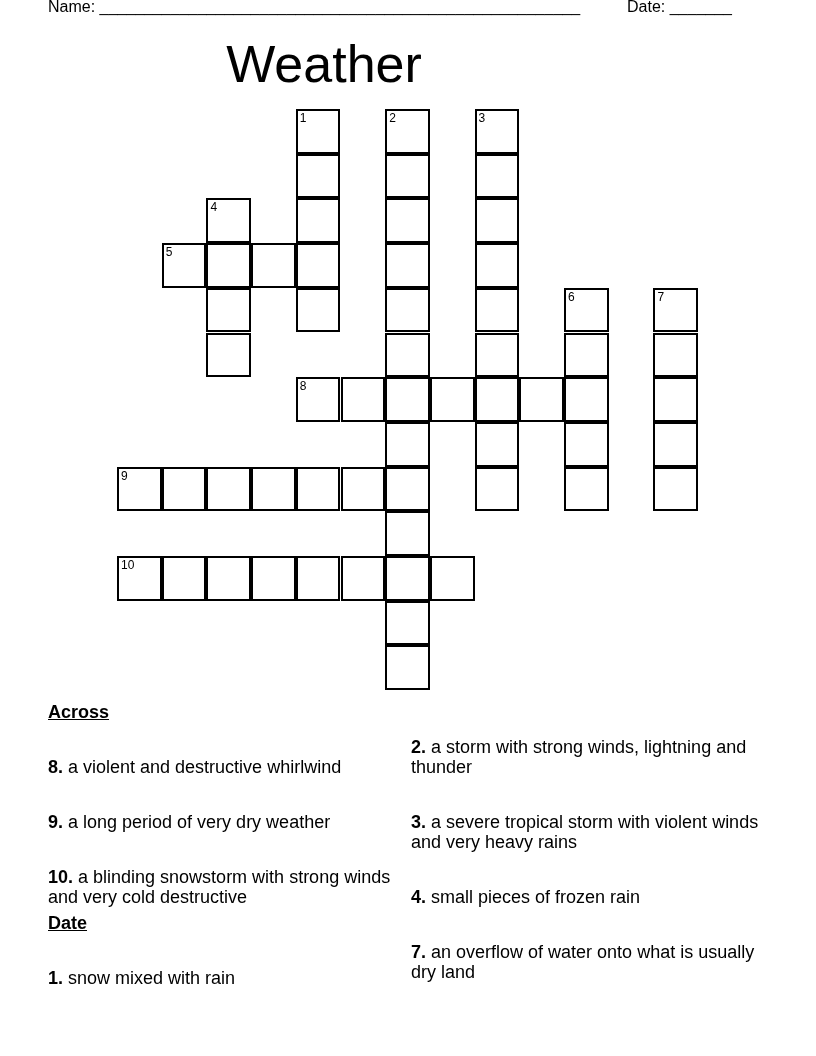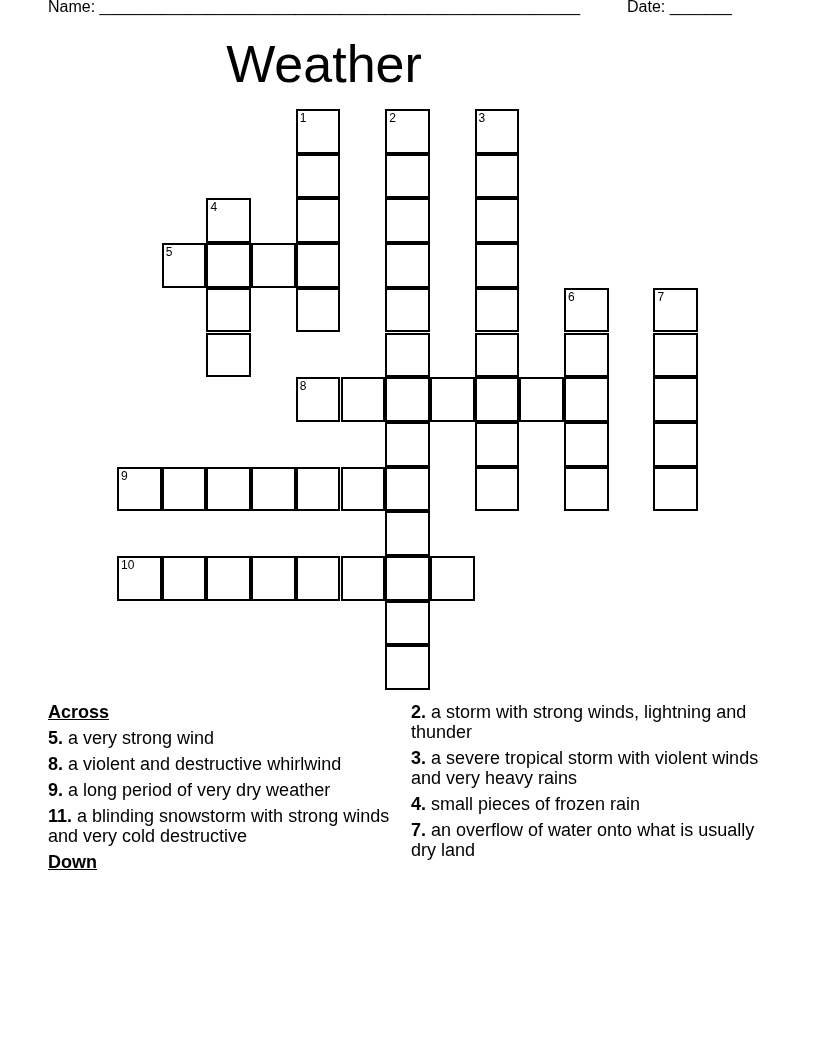--- a/index.html
+++ b/index.html
@@ -11,21 +11,21 @@
   .title { position: absolute; top: 32px; left: 0; width: 648px; text-align: center;
            font-size: 52px; line-height: 64px; }
   .grid { position: absolute; left: 0; top: 0; width: 816px; height: 680px; }
   .cell { position: absolute; width: 44.7px; height: 44.7px; box-sizing: border-box;
           border: 2px solid #000; background: #fff; }
   .cell .num { position: absolute; left: 2px; top: 0px; font-size: 12px; line-height: 14px; }
   .clues { position: absolute; top: 702px; font-size: 18px; line-height: 20px; }
   .clues-left { left: 48px; width: 350px; }
   .clues-right { left: 411px; width: 350px; }
   .clue-heading { font-weight: bold; text-decoration: underline; margin-bottom: 6px; }
-  .clue { margin-bottom: 6px; }
+  .clue { margin-bottom: 6px; margin-top: 35px; }
   .clue b { font-weight: bold; }
 </style>
 </head>
 <body>
 
 <div class="hdr hdr-name">Name: ______________________________________________________</div>
 <div class="hdr hdr-date">Date: _______</div>
 
 <div class="title">Weather</div>
 
@@ -107,25 +107,25 @@
     <div class="cell" style="left: 161.7px; top: 556px;"></div>
     <div class="cell" style="left: 206.4px; top: 556px;"></div>
     <div class="cell" style="left: 251.1px; top: 556px;"></div>
     <div class="cell" style="left: 295.8px; top: 556px;"></div>
     <div class="cell" style="left: 340.5px; top: 556px;"></div>
     <div class="cell" style="left: 429.9px; top: 556px;"></div>
   </div>
 
 <div class="clues clues-left">
   <div class="clue-heading">Across</div>
-  <div class="clue"><b>5.</b><span> a very strong wind</span></div>
   <div class="clue"><b>8.</b><span> a violent and destructive whirlwind</span></div>
   <div class="clue"><b>9.</b><span> a long period of very dry weather</span></div>
-  <div class="clue"><b>11.</b><span> a blinding snowstorm with strong winds and very cold destructive</span></div>
-  <div class="clue-heading">Down</div>
+  <div class="clue"><b>10.</b><span> a blinding snowstorm with strong winds and very cold destructive</span></div>
+  <div class="clue-heading">Date</div>
+  <div class="clue"><b>1.</b><span> snow mixed with rain</span></div>
 </div>
 
 <div class="clues clues-right">
   <div class="clue"><b>2.</b><span> a storm with strong winds, lightning and thunder</span></div>
   <div class="clue"><b>3.</b><span> a severe tropical storm with violent winds and very heavy rains</span></div>
   <div class="clue"><b>4.</b><span> small pieces of frozen rain</span></div>
   <div class="clue"><b>7.</b><span> an overflow of water onto what is usually dry land</span></div>
 </div>
 
 </body></html>

